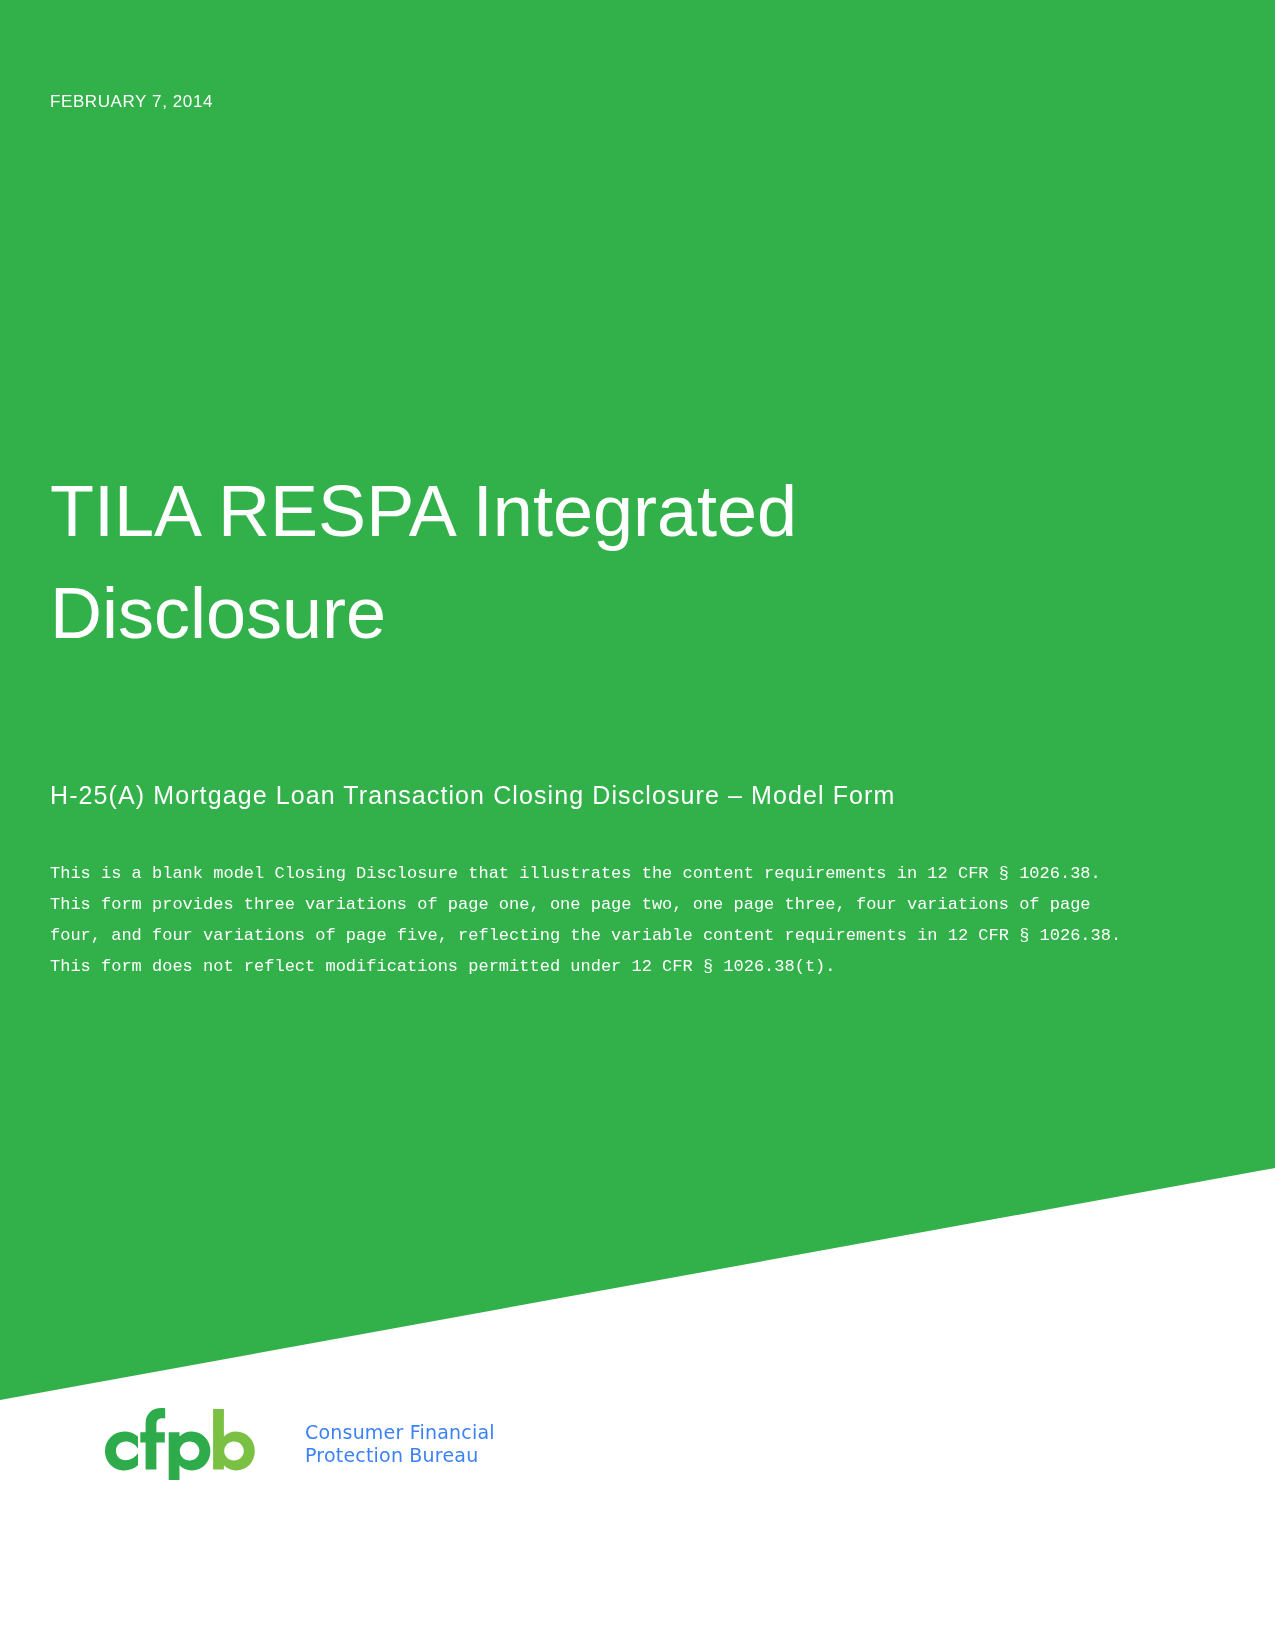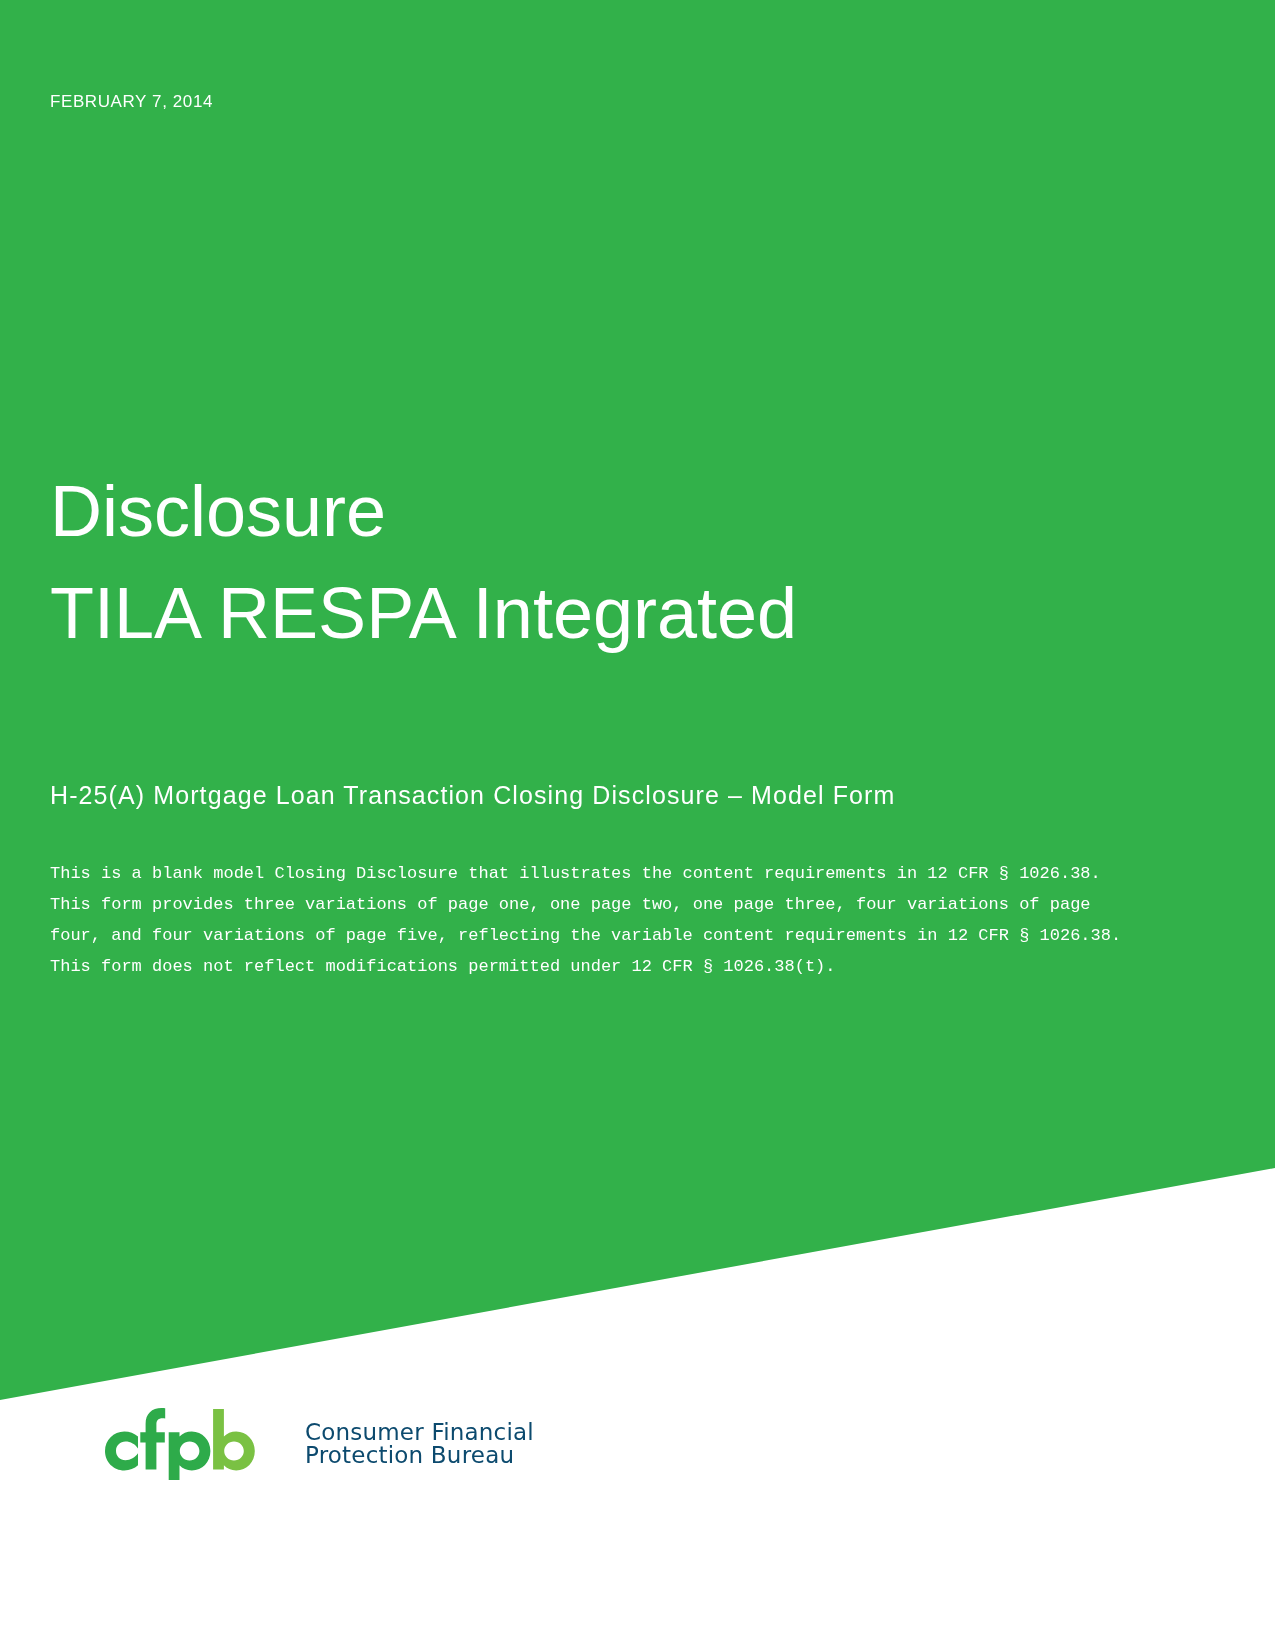--- a/index.html
+++ b/index.html
@@ -79,40 +79,40 @@
     display: flex;
     align-items: center;
   }
   .cfpb-mark {
     width: 178px;
     height: 72px;
     display: block;
   }
   .logo-text {
     margin-left: 22px;
-    font-size: 23px;
+    font-size: 19px;
     line-height: 23px;
-    color: #0c4a6e;
+    color: #3b82f6;
     letter-spacing: 0.2px;
     font-family: "DejaVu Sans", sans-serif;
   }
   .logo-text span { display: block; }
 </style>
 </head>
 <body>
 
 <div class="page">
 
   <div class="green-panel"></div>
 
   <div class="date-line">FEBRUARY 7, 2014</div>
 
   <div class="title-block">
+    <h1 class="doc-title">TILA RESPA Integrated</h1>
     <h1 class="doc-title">Disclosure</h1>
-    <h1 class="doc-title">TILA RESPA Integrated</h1>
   </div>
 
   <h2 class="doc-subtitle">H-25(A) Mortgage Loan Transaction Closing Disclosure – Model Form</h2>
 
   <p class="doc-body">This is a blank model Closing Disclosure that illustrates the content requirements in 12 CFR § 1026.38.  This form provides three variations of page one, one page two, one page three, four variations of page four, and four variations of page five, reflecting the variable content requirements in 12 CFR § 1026.38.  This form does not reflect modifications permitted under 12 CFR § 1026.38(t).</p>
 
   <div class="logo-wrap">
     <svg class="cfpb-mark" viewBox="0 0 178 72">
 
       <path fill="#2eab4a" d="M33 28.5c-3.6-3.2-8.4-5.1-13.7-5.1C8.6 23.4 0 31.9 0 42.9s8.6 19.5 19.3 19.5c5.3 0 10.1-1.9 13.7-5.1v-12c-2.8 4.2-7.4 6.9-12.6 6.9-5.1 0-9.4-3.9-9.4-9.3s4.3-9.3 9.4-9.3c5.2 0 9.8 2.7 12.6 6.9v-12z"></path>

